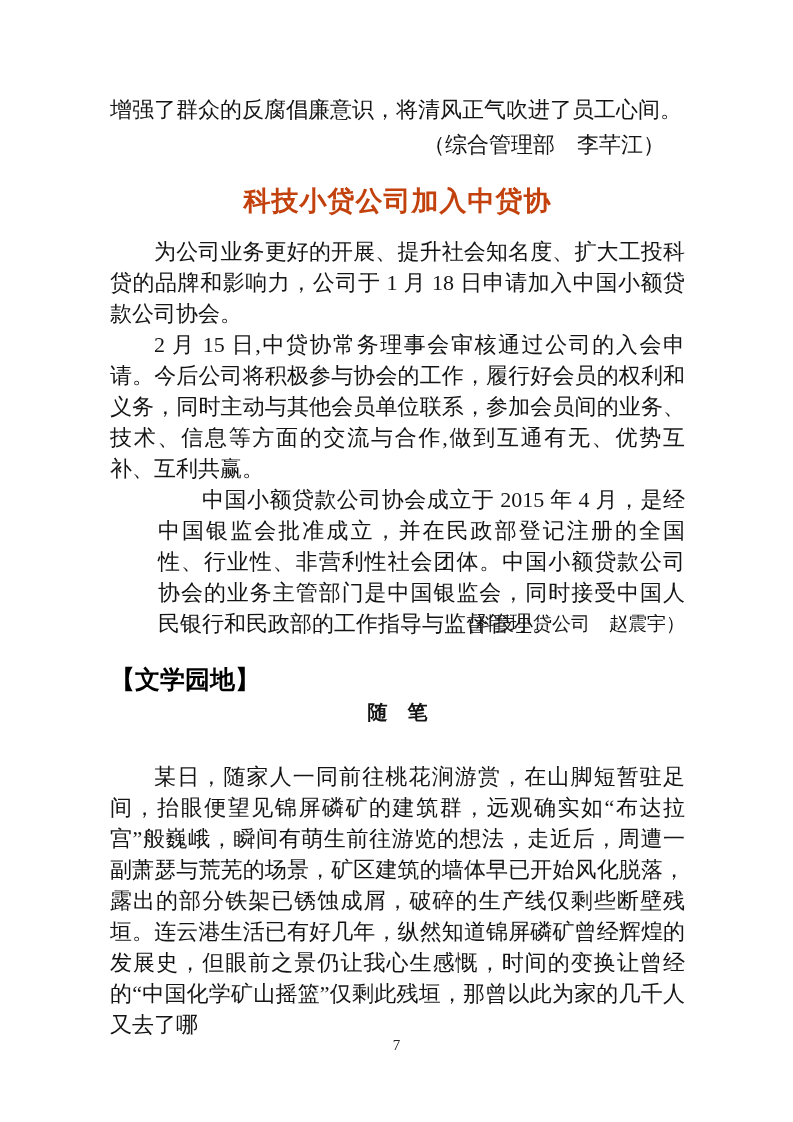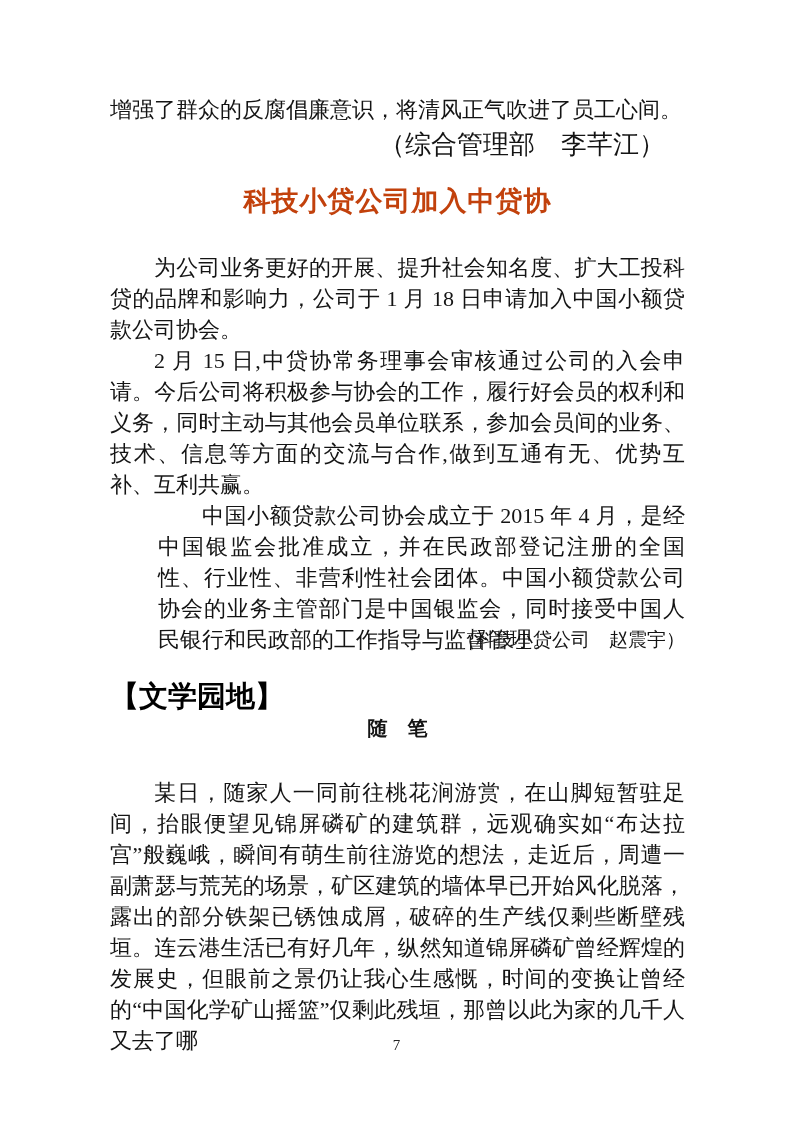--- a/index.html
+++ b/index.html
@@ -22,49 +22,49 @@
   }
   .body-text {
     font-size: 22px;
     line-height: 31px;
     text-align: justify;
     word-break: break-all;
     color: #141414;
   }
   .indent { text-indent: 2em; }
   .attribution-line {
-    font-size: 26px;
+    font-size: 22px;
     line-height: 31px;
     text-align: right;
     padding-right: 20px;
     margin-top: 4px;
   }
   .article-title {
     margin-top: 22px;
     font-family: "Liberation Sans", "DejaVu Sans", sans-serif;
     font-weight: 600;
     font-size: 27px;
     line-height: 38px;
     text-align: center;
     letter-spacing: 1px;
     color: #c2410c;
   }
-  .first-para { margin-top: 32px; }
+  .first-para { margin-top: 16px; }
   .para-with-attr { position: relative; margin-left: 48px; }
   .inline-attribution {
     position: absolute;
     right: 0;
     bottom: 0;
     font-size: 19px;
     line-height: 31px;
     white-space: nowrap;
   }
   .section-label {
     margin-top: 26px;
-    font-size: 29px;
+    font-size: 25px;
     line-height: 30px;
     font-weight: bold;
     color: #000;
   }
   .essay-title {
     font-family: "Liberation Sans", "DejaVu Sans", sans-serif;
     font-size: 20px;
     line-height: 34px;
     text-align: center;
     color: #141414;

